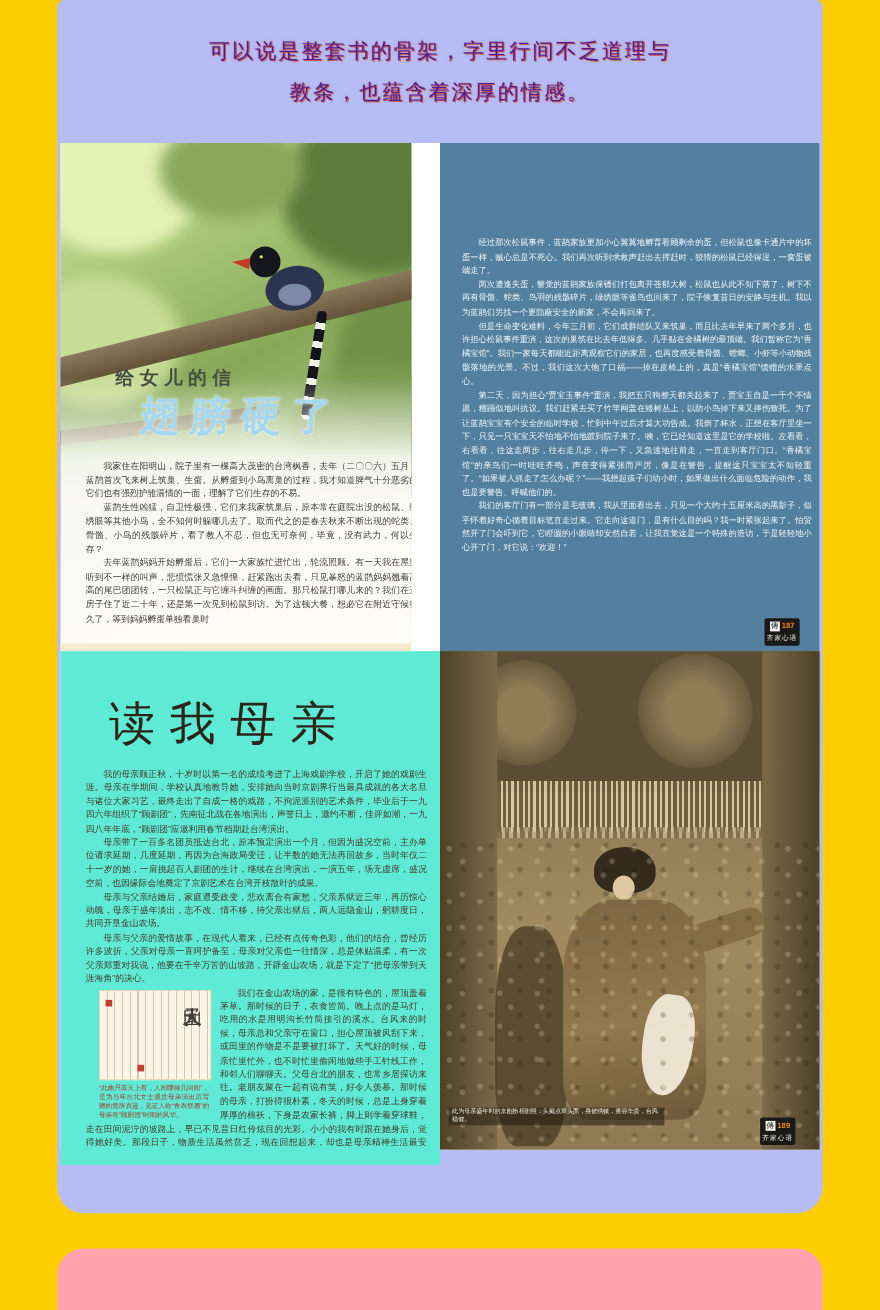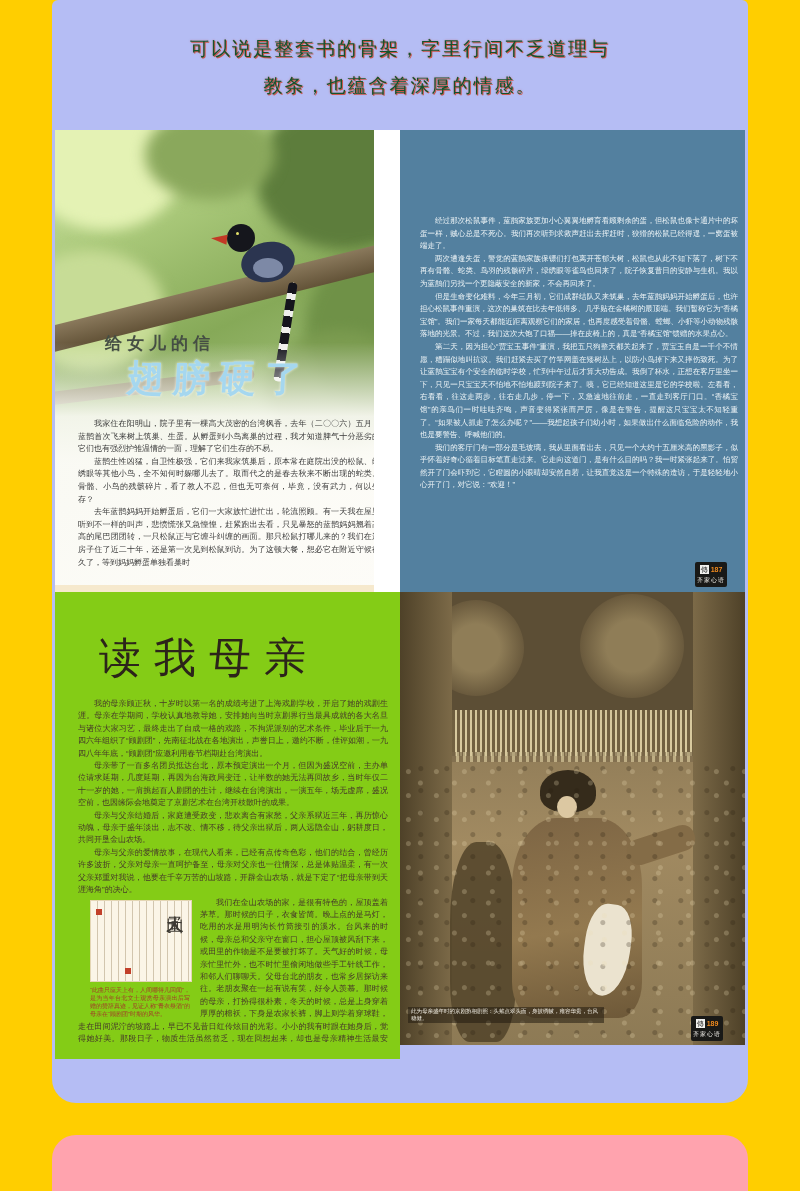--- a/index.html
+++ b/index.html
@@ -2,22 +2,22 @@
 <html><head>
 <meta charset="utf-8">
 <style>
   html,body{margin:0;padding:0;background:#ffce00;}
   .canvas{position:relative;width:800px;height:1191px;background:#ffce00;overflow:hidden;
           font-family:"Liberation Sans","DejaVu Sans",sans-serif;}
   
   .card{position:absolute;left:52px;top:0;width:696px;height:1103px;background:#b5bdf4;
         border-radius:6px 6px 24px 24px;}
   .banner{position:absolute;left:0;top:30px;width:100%;text-align:center;}
-  .banner-line{font-family:Liberation Serif, serif;font-size:19px;line-height:37px;
-        letter-spacing:2px;color:#14532d;
+  .banner-line{font-family:Liberation Mono, monospace;font-size:19px;line-height:37px;
+        letter-spacing:2px;color:#4c1d95;
         text-shadow:1px 1px 0 rgba(205,70,50,.85),0 0 2px rgba(205,70,50,.55);}
   
   .spread{position:absolute;left:3px;top:130px;width:690px;height:915px;background:#fff;}
   .q{position:absolute;overflow:hidden;}
   
   .q1{left:0;top:0;width:319px;height:462px;
       background:linear-gradient(155deg,#dcedb2 0%,#aac97a 22%,#86a958 45%,#9dbb74 62%,#e9efd4 85%,#f7f4e8 100%);}
   .blob{position:absolute;border-radius:50%;filter:blur(7px);}
   .branch{position:absolute;border-radius:14px;}
   .fadeout{position:absolute;left:0;top:0;width:100%;height:100%;
@@ -49,21 +49,21 @@
   .q2-body p.cont{text-indent:0;}
   
   .badge{position:absolute;width:28px;background:#191917;border-radius:2px;padding:3px 2px 2px;}
   .badge-row{display:flex;align-items:center;justify-content:center;gap:2px;}
   .badge-ico{display:inline-block;width:9px;height:9px;background:#f2f2ef;color:#1a1a1a;font-size:7px;
       line-height:9px;text-align:center;overflow:hidden;}
   .badge-num{color:#f08a1e;font-size:7px;font-weight:bold;}
   .badge-label{margin-top:2px;color:#f5f3ee;font-size:6px;text-align:center;letter-spacing:1px;white-space:nowrap;}
   .q2 .badge{right:18px;bottom:5px;}
   
-  .q3{left:0;top:462px;width:345px;height:467px;background:#84cc16;}
+  .q3{left:0;top:462px;width:345px;height:467px;background:#5eead4;}
   .q3-title{position:absolute;left:44px;top:38px;font-family:"Liberation Serif","DejaVu Serif",serif;
       font-size:42px;letter-spacing:13px;color:#2c241a;}
   .q3-body{position:absolute;left:23px;top:106px;width:310px;height:344px;overflow:hidden;
       font-size:8px;line-height:12.4px;color:#46382a;text-align:justify;}
   .fig{float:left;width:100px;margin:3px 10px 2px 12px;}
   .seal-paper{position:relative;width:100px;height:80px;background:#fbf5e7;border:1px solid #e4d6b4;
       background-image:repeating-linear-gradient(90deg,rgba(160,140,105,0) 0 6px,rgba(160,140,105,.45) 6px 7px);
       overflow:hidden;}
   .seal-glyphs{position:absolute;right:4px;top:2px;width:22px;font-family:"Liberation Serif","DejaVu Serif",serif;
       font-size:17px;line-height:19px;color:#3e3a33;transform:scaleX(-1);writing-mode:vertical-rl;}
@@ -130,21 +130,21 @@
           <p>蓝鹊生性凶猛，自卫性极强，它们来我家筑巢后，原本常在庭院出没的松鼠、绿绣眼等其他小鸟，全不知何时躲哪儿去了。取而代之的是春去秋来不断出现的蛇类、骨骼、小鸟的残骸碎片，看了教人不忍，但也无可奈何，毕竟，没有武力，何以生存？</p>
           <p>去年蓝鹊妈妈开始孵蛋后，它们一大家族忙进忙出，轮流照顾。有一天我在屋里听到不一样的叫声，悲愤慌张又急惶惶，赶紧跑出去看，只见暴怒的蓝鹊妈妈翘着高高的尾巴团团转，一只松鼠正与它缠斗纠缠的画面。那只松鼠打哪儿来的？我们在这房子住了近二十年，还是第一次见到松鼠到访。为了这顿大餐，想必它在附近守候很久了，等到妈妈孵蛋单独看巢时</p>
         </div>
         <div class="q1-strip"></div>
       </div>
 
       <div class="q q2">
         <div class="q2-body">
           <p>经过那次松鼠事件，蓝鹊家族更加小心翼翼地孵育看顾剩余的蛋，但松鼠也像卡通片中的坏蛋一样，贼心总是不死心。我们再次听到求救声赶出去挥赶时，狡猾的松鼠已经得逞，一窝蛋被端走了。</p>
           <p>两次遭逢失蛋，警觉的蓝鹊家族保镖们打包离开苍郁大树，松鼠也从此不知下落了，树下不再有骨骼、蛇类、鸟羽的残骸碎片，绿绣眼等雀鸟也回来了，院子恢复昔日的安静与生机。我以为蓝鹊们另找一个更隐蔽安全的新家，不会再回来了。</p>
-          <p>但是生命变化难料，今年三月初，它们成群结队又来筑巢，去年蓝鹊妈妈开始孵蛋后，也许担心松鼠事件重演，这次的巢筑在比去年低得多、几乎贴在金橘树的最顶端。我们暂称它为“香橘宝馆”。我们一家每天都能近距离观察它们的家居，也再度感受着骨骼、螳螂、小虾等小动物残骸落地的光景。不过，我们这次大饱了口福——掉在皮椅上的，真是“香橘宝馆”馈赠的水果点心。</p>
+          <p>但是生命变化难料，今年三月初，它们成群结队又来筑巢，而且比去年早来了两个多月，也许担心松鼠事件重演，这次的巢筑在比去年低得多、几乎贴在金橘树的最顶端。我们暂称它为“香橘宝馆”。我们一家每天都能近距离观察它们的家居，也再度感受着骨骼、螳螂、小虾等小动物残骸落地的光景。不过，我们这次大饱了口福——掉在皮椅上的，真是“香橘宝馆”馈赠的水果点心。</p>
           <p>第二天，因为担心“贾宝玉事件”重演，我把五只狗整天都关起来了，贾宝玉自是一千个不情愿，糟蹋似地叫抗议。我们赶紧去买了竹竿网盖在矮树丛上，以防小鸟掉下来又摔伤致死。为了让蓝鹊宝宝有个安全的临时学校，忙到中午过后才算大功告成。我倒了杯水，正想在客厅里坐一下，只见一只宝宝天不怕地不怕地踱到院子来了。咦，它已经知道这里是它的学校啦。左看看，右看看，往这走两步，往右走几步，停一下，又急速地往前走，一直走到客厅门口。“香橘宝馆”的亲鸟们一时哇哇齐鸣，声音变得紧张而严厉，像是在警告，提醒这只宝宝太不知轻重了。“如果被人抓走了怎么办呢？”——我想起孩子们幼小时，如果做出什么面临危险的动作，我也是要警告、呼喊他们的。</p>
           <p>我们的客厅门有一部分是毛玻璃，我从里面看出去，只见一个大约十五厘米高的黑影子，似乎怀着好奇心循着目标笔直走过来。它走向这道门，是有什么目的吗？我一时紧张起来了。怕贸然开了门会吓到它，它瞪圆的小眼睛却安然自若，让我直觉这是一个特殊的造访，于是轻轻地小心开了门，对它说：“欢迎！”</p>
 
         </div>
         <div class="badge">
           <div class="badge-row">
             <span class="badge-ico">傳</span>
             <span class="badge-num">187</span>
           </div>
           <div class="badge-label">齐家心语</div>

